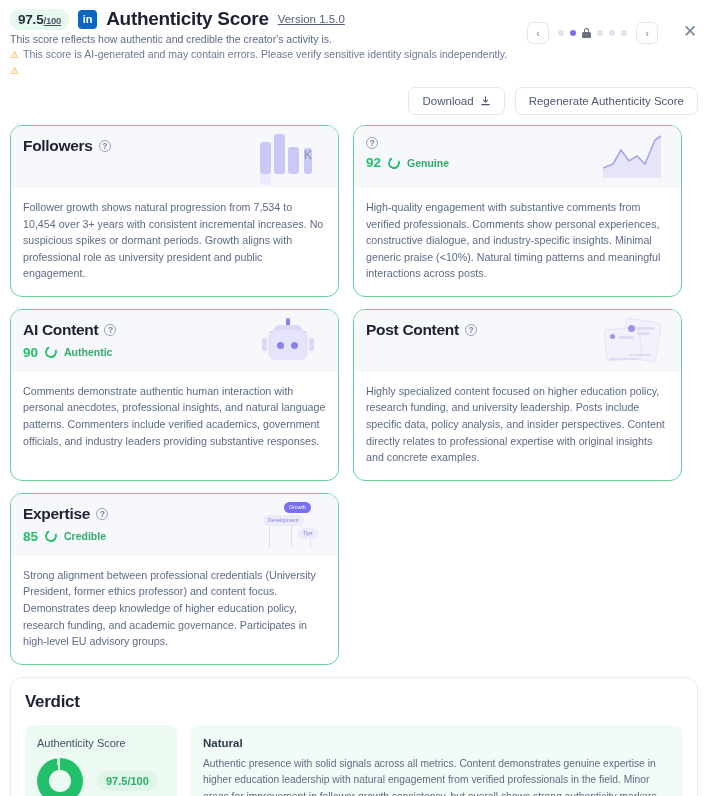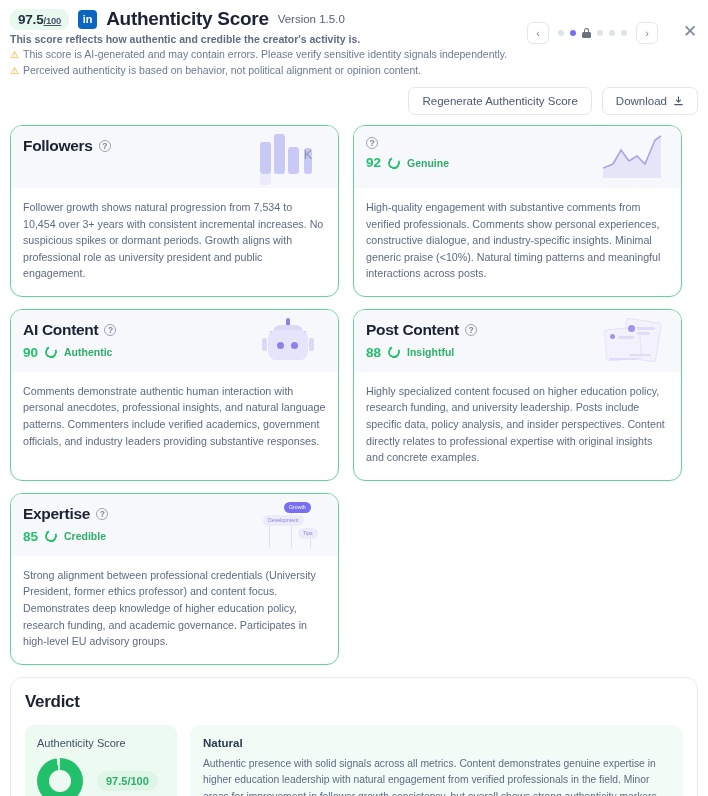--- a/index.html
+++ b/index.html
@@ -21,23 +21,23 @@
     letter-spacing: -0.2px; white-space: nowrap;
   }
   .score-pill .denom { font-size: 9.5px; font-weight: 600; color: #4a5568; text-decoration: underline; }
   .li-icon {
     width: 19px; height: 19px; border-radius: 4px; background: #0a66c2;
     color: #fff; font-size: 11px; font-weight: 700; line-height: 19px;
     text-align: center; font-family: "Liberation Sans", sans-serif;
     flex: 0 0 auto;
   }
   .app-title { font-size: 19px; font-weight: 700; color: #1a2234; letter-spacing: -0.3px; }
-  .version { font-size: 11.5px; color: #5a6borange; color: #55617a; font-weight: 400; }
-
-  .subline { font-size: 10.5px; color: #5d6b85; margin-top: 3px; font-weight: bold; }
+  .version { font-size: 11.5px; color: #5a6borange; color: #55617a; font-weight: 400; text-decoration: underline; }
+
+  .subline { font-size: 10.5px; color: #5d6b85; margin-top: 3px; }
   .warn { font-size: 10.5px; color: #6b7a94; margin-top: 3px; display: flex; align-items: flex-start; gap: 4px; }
   .warn .tri { color: #f0ad2e; font-size: 10px; line-height: 13px; flex: 0 0 auto; }
 
   
   .pager { position: absolute; right: 50px; top: 22px; display: flex; align-items: center; gap: 9px; }
   .pg-btn {
     width: 22px; height: 22px; border: 1px solid #e2e6ef; border-radius: 6px;
     background: #fff; color: #7a879e; font-size: 11px; line-height: 20px; text-align: center;
     cursor: pointer;
   }
@@ -152,21 +152,20 @@
       <div class="app-title">Authenticity Score</div>
       <div class="version">Version 1.5.0</div>
     </div>
     <div class="subline">This score reflects how authentic and credible the creator's activity is.</div>
     <div class="warn">
       <span class="tri">⚠</span>
       <span>This score is AI-generated and may contain errors. Please verify sensitive identity signals independently.</span>
     </div>
     <div class="warn">
       <span class="tri">⚠</span>
-      <span>Perceived authenticity is based on behavior, not political alignment or opinion content.</span>
     </div>
 
     <div class="pager">
       <div class="pg-btn">‹</div>
       <div class="dots">
         <span class="dot"></span>
         <span class="dot active"></span>
         <span class="lockdot">
             <span class="shackle"></span>
             <span class="body"></span>
@@ -174,28 +173,28 @@
         <span class="dot"></span>
         <span class="dot"></span>
         <span class="dot"></span>
       </div>
       <div class="pg-btn">›</div>
     </div>
     <div class="close-x">✕</div>
   </div>
 
   <div class="actions">
-    <div class="btn">Regenerate Authenticity Score</div>
     <div class="btn">
       <span>Download</span>
       <svg width="11" height="11" viewBox="0 0 16 16">
         <path d="M8 1v8M8 9l-3-3M8 9l3-3" stroke="#4a5873" stroke-width="1.5" fill="none" stroke-linecap="round"></path>
         <path d="M2.5 12.5h11" stroke="#4a5873" stroke-width="1.6" stroke-linecap="round"></path>
       </svg>
     </div>
+    <div class="btn">Regenerate Authenticity Score</div>
   </div>
 
   <div class="grid">
 
     <div class="card">
       <div class="card-head">
         <div class="card-title">
           <span>Followers</span>
           <span class="qmark">?</span>
         </div>
@@ -257,25 +256,20 @@
         </div>
       </div>
       <div class="card-body">Comments demonstrate authentic human interaction with personal anecdotes, professional insights, and natural language patterns. Commenters include verified academics, government officials, and industry leaders providing substantive responses.</div>
     </div>
 
     <div class="card">
       <div class="card-head">
         <div class="card-title">
           <span>Post Content</span>
           <span class="qmark">?</span>
-        </div>
-        <div class="score-row">
-          <span class="score-num">88</span>
-          <span class="ring"></span>
-          <span class="score-label">Insightful</span>
         </div>
         <div class="illus">
           <div class="posts">
             <span class="p pa"></span>
             <span class="p pb"></span>
             <span class="av av1"></span>
             <span class="av av2"></span>
             <span class="ln" style="left:34px;top:9px;width:18px;"></span>
             <span class="ln" style="left:34px;top:14px;width:13px;"></span>
             <span class="ln" style="left:15px;top:18px;width:16px;"></span>

